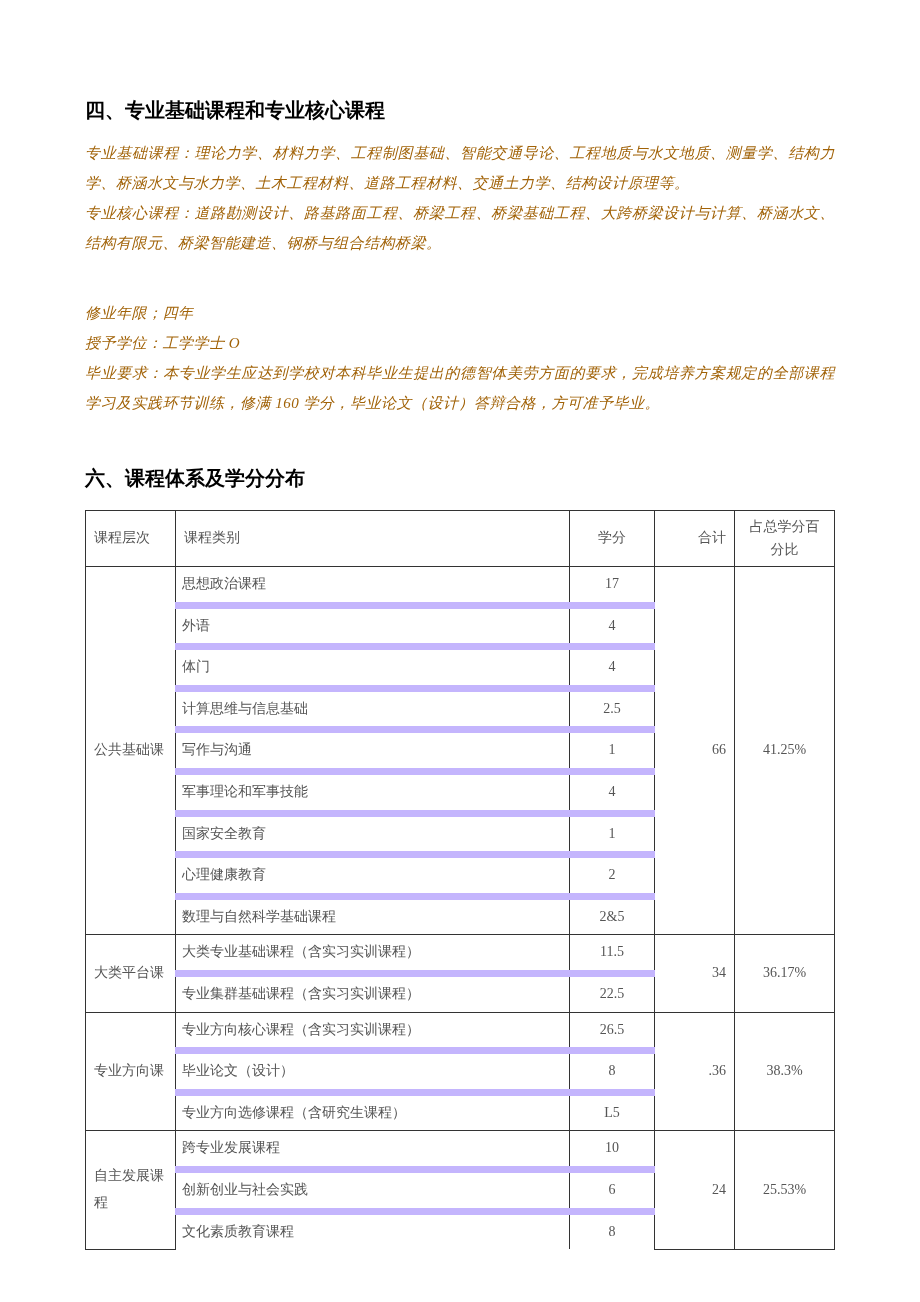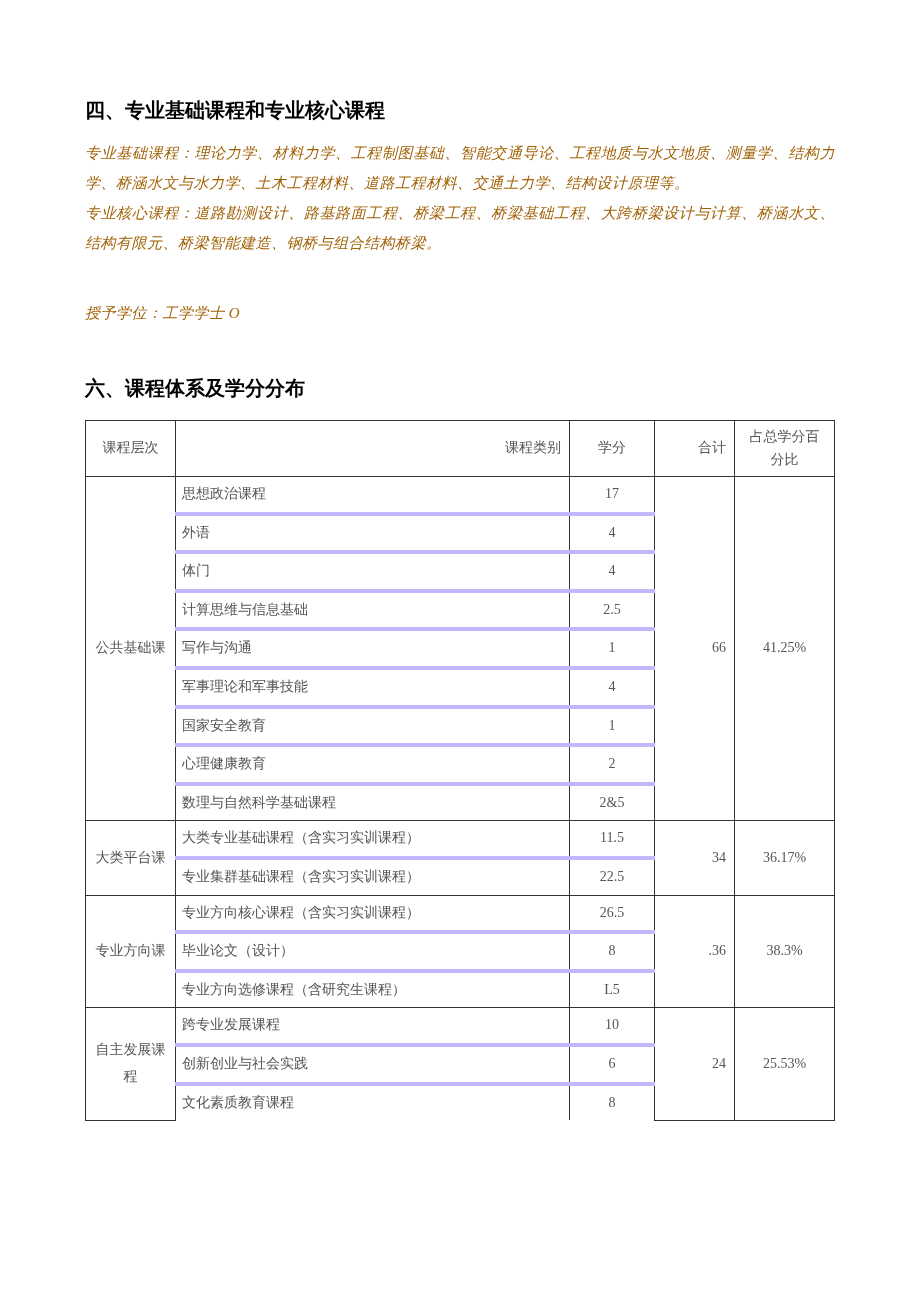--- a/index.html
+++ b/index.html
@@ -40,51 +40,50 @@
     }
     th, td {
       border: 1px solid #333;
       padding: 4px 8px;
       font-size: 14px;
       color: #555;
       font-weight: normal;
       vertical-align: middle;
     }
     thead th {
-      text-align: right;
+      text-align: left;
       line-height: 1.6;
       height: 56px;
     }
     tbody td {
       line-height: 1.9;
     }
     .col-level {
       width: 90px;
-      text-align: center;
     }
     .col-cat {
       text-align: left;
       padding-left: 6px;
     }
     .col-credit {
       width: 85px;
       text-align: center;
       margin-top: 16px;
     }
     .col-total {
       width: 80px;
       text-align: right;
     }
     .col-pct {
       width: 100px;
       text-align: center;
     }
     tbody tr td.col-cat,
     tbody tr td.col-credit {
-      border-top: 4px solid #c4b5fd;
+      border-top: 7px solid #c4b5fd;
       border-bottom: none;
     }
     tbody tr.group-first td.col-cat,
     tbody tr.group-first td.col-credit {
       border-top: 1px solid #333;
     }
     tbody tr td.col-level,
     tbody tr td.col-total,
     tbody tr td.col-pct {
       border-top: 1px solid #333;
@@ -93,21 +92,23 @@
 </head>
 <body>
 
 <div class="section">
   <h2>四、专业基础课程和专业核心课程</h2>
   <p>专业基础课程：理论力学、材料力学、工程制图基础、智能交通导论、工程地质与水文地质、测量学、结构力学、桥涵水文与水力学、土木工程材料、道路工程材料、交通土力学、结构设计原理等。</p>
   <p>专业核心课程：道路勘测设计、路基路面工程、桥梁工程、桥梁基础工程、大跨桥梁设计与计算、桥涵水文、结构有限元、桥梁智能建造、钢桥与组合结构桥梁。</p>
 </div>
 
 <div class="section">
+  <p>修业年限；四年</p>
   <p>授予学位：工学学士 O</p>
+  <p>毕业要求：本专业学生应达到学校对本科毕业生提出的德智体美劳方面的要求，完成培养方案规定的全部课程学习及实践环节训练，修满 160 学分，毕业论文（设计）答辩合格，方可准予毕业。</p>
 </div>
 
 <div class="section">
   <h2>六、课程体系及学分分布</h2>
   <table>
     <thead>
       <tr>
         <th class="col-level">课程层次</th>
         <th>课程类别</th>
         <th class="col-credit">学分</th>

